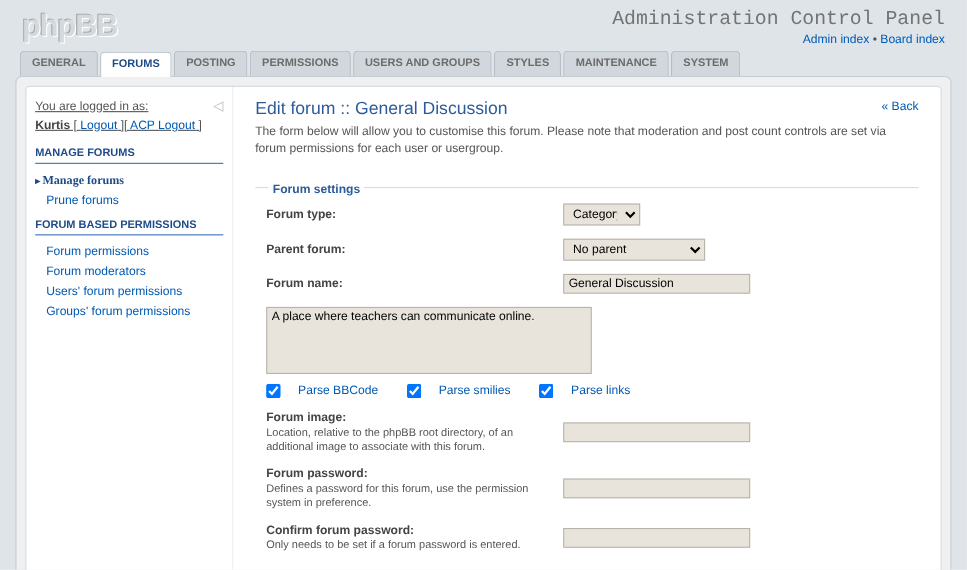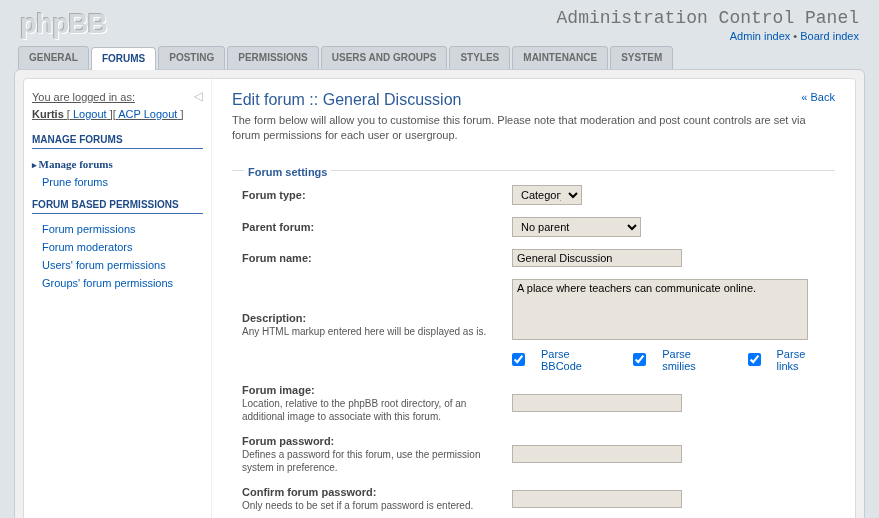--- a/index.html
+++ b/index.html
@@ -108,21 +108,20 @@
         <div class="form-label"><span class="lbl">Parent forum:</span></div>
         <div class="form-field"><select class="select-wide" id="sel-parent"><option>No parent</option></select></div>
       </div>
 
       <div class="form-row">
         <div class="form-label"><span class="lbl">Forum name:</span></div>
         <div class="form-field"><input type="text" value="General Discussion" style=""></div>
       </div>
 
       <div class="form-row">
-        <div class="form-label"><span class="lbl">Description:</span><span class="hint">Any HTML markup entered here will be displayed as is.</span></div>
         <div class="form-field">
           <textarea style="">A place where teachers can communicate online.</textarea>
           <div class="checkrow">
             <label>
                   <input type="checkbox" checked="" style=""> 
                   <span>Parse BBCode</span>
                 </label>
             <label>
                   <input type="checkbox" checked="" style=""> 
                   <span>Parse smilies</span>

